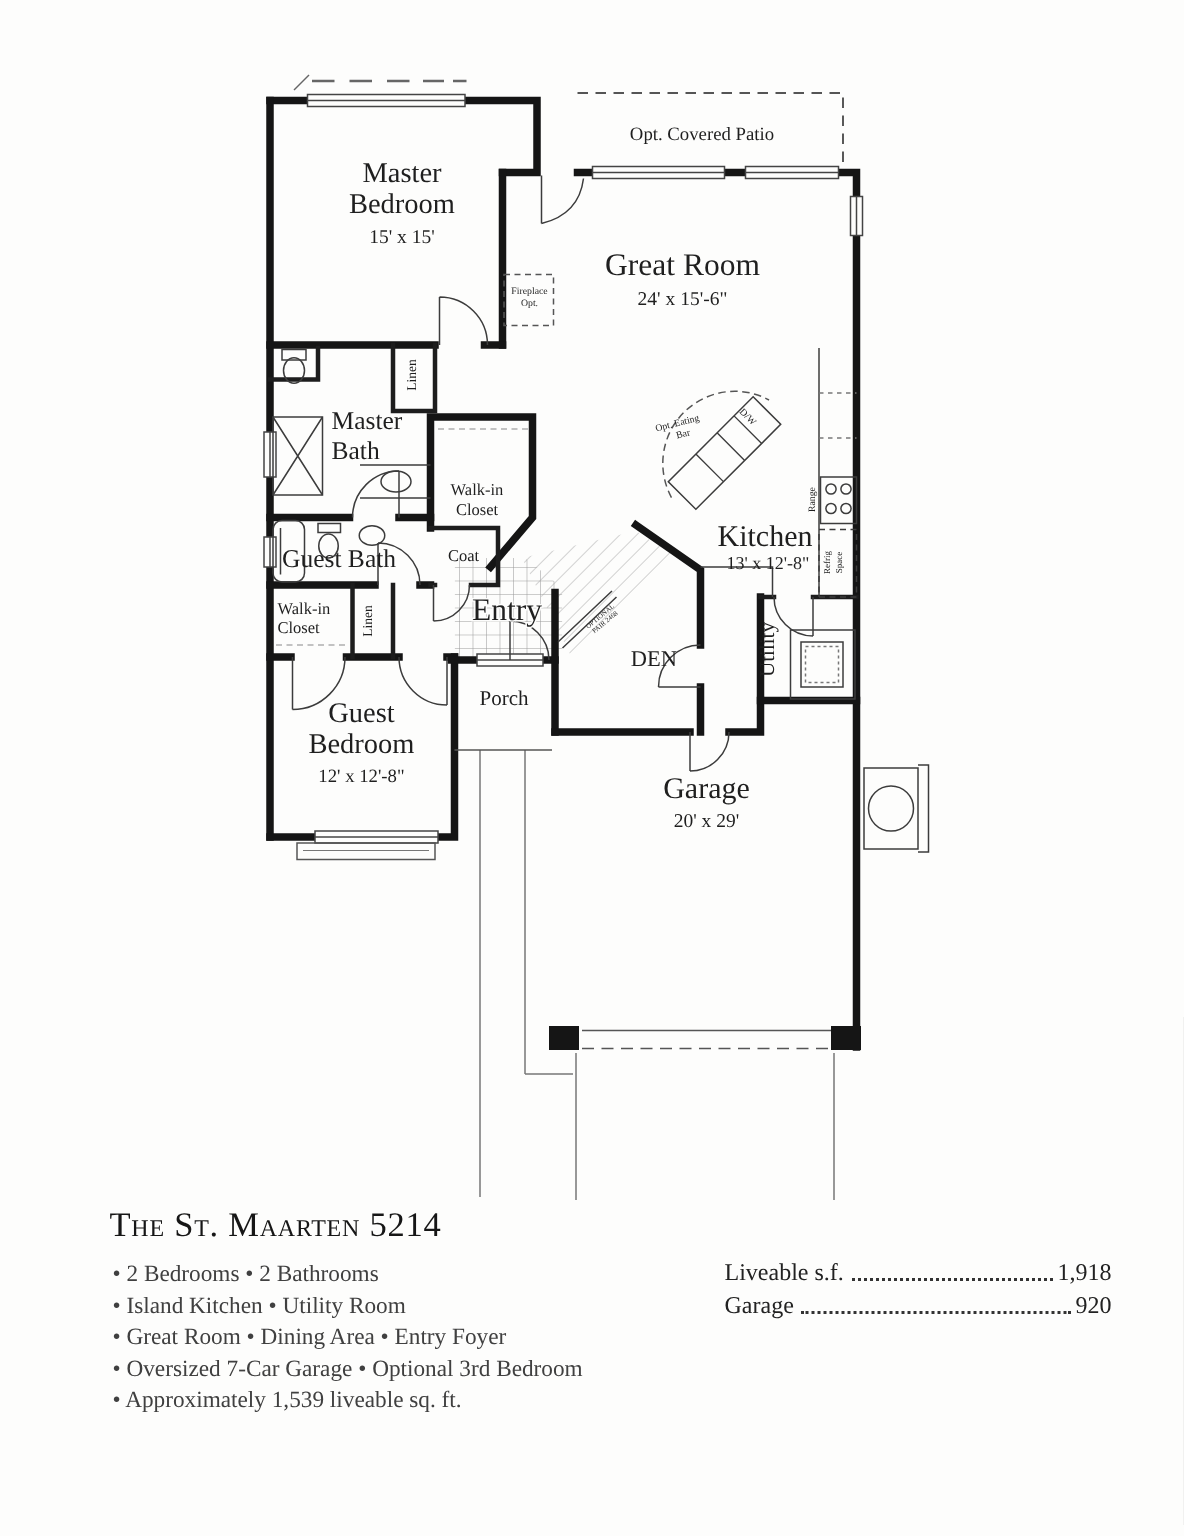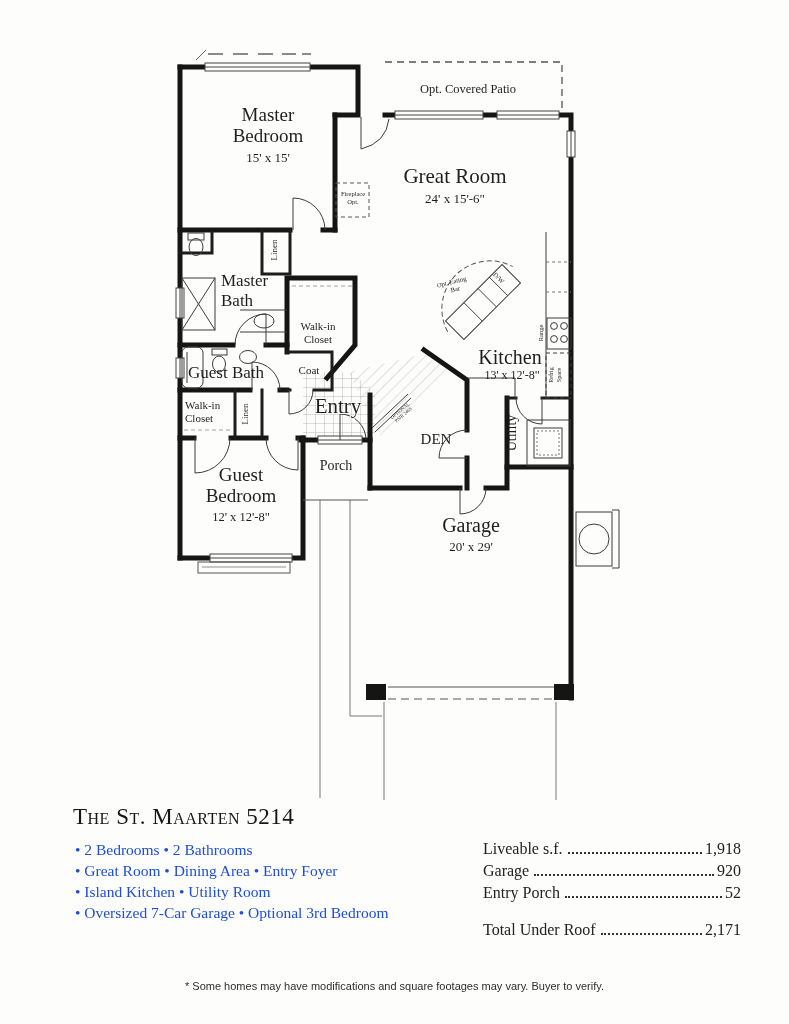--- a/index.html
+++ b/index.html
@@ -10,21 +10,21 @@
   .room-lg{font-size:20px;}
   .room-md{font-size:17px;}
   .room-sm{font-size:14px;}
   .room-xs{font-size:11px;}
   .dim{font-size:13px;}
   .tiny{font-size:6.5px;}
   .micro{font-size:4.6px;}
   .vert{font-size:9px;}
   .info{position:absolute;left:0;top:800px;width:789px;height:224px;}
   .plan-title{position:absolute;left:73px;top:4px;font-size:23px;font-variant:small-caps;letter-spacing:.5px;color:#161616;}
-  .features{position:absolute;left:75px;top:39px;font-size:15.5px;line-height:21px;color:#1d4ed8;}
+  .features{position:absolute;left:75px;top:39px;font-size:15.5px;line-height:21px;color:#404040;}
   .stats{position:absolute;left:483px;top:36px;width:258px;font-size:16px;color:#222;}
   .stat-row{display:flex;align-items:flex-end;height:22px;}
   .stat-row .label{white-space:nowrap;}
   .stat-row .leader{flex:1;border-bottom:2px dotted #333;margin:0 3px 4px 5px;}
   .stat-row .value{white-space:nowrap;}
   .total-row{margin-top:15px;}
   .disclaimer{position:absolute;left:0;top:180px;width:100%;text-align:center;
               font-family:"Liberation Sans","DejaVu Sans",sans-serif;font-size:11px;color:#2e2e2e;}
 </style>
 </head>
@@ -267,44 +267,34 @@
     <text class="room-lg" x="471" y="532" text-anchor="middle">Garage</text>
     <text class="dim" x="471" y="551" text-anchor="middle">20' x 29'</text>
   </g>
 </svg>
 
 <div class="info">
   <div class="plan-title">The St. Maarten 5214</div>
 
   <div class="features">
     <div>• 2 Bedrooms • 2 Bathrooms</div>
+    <div>• Island Kitchen • Utility Room</div>
     <div>• Great Room • Dining Area • Entry Foyer</div>
-    <div>• Island Kitchen • Utility Room</div>
     <div>• Oversized 7-Car Garage • Optional 3rd Bedroom</div>
+    <div>• Approximately 1,539 liveable sq. ft.</div>
   </div>
 
   <div class="stats">
     <div class="stat-row">
       <span class="label">Liveable s.f.</span>
       <span class="leader"></span>
       <span class="value">1,918</span>
     </div>
     <div class="stat-row">
       <span class="label">Garage</span>
       <span class="leader"></span>
       <span class="value">920</span>
     </div>
-    <div class="stat-row">
-      <span class="label">Entry Porch</span>
-      <span class="leader"></span>
-      <span class="value">52</span>
-    </div>
-    <div class="stat-row total-row">
-      <span class="label">Total Under Roof</span>
-      <span class="leader"></span>
-      <span class="value">2,171</span>
-    </div>
   </div>
 
-  <div class="disclaimer">* Some homes may have modifications and square footages may vary. Buyer to verify.</div>
 </div>
 
 </div>
 
 </body></html>

